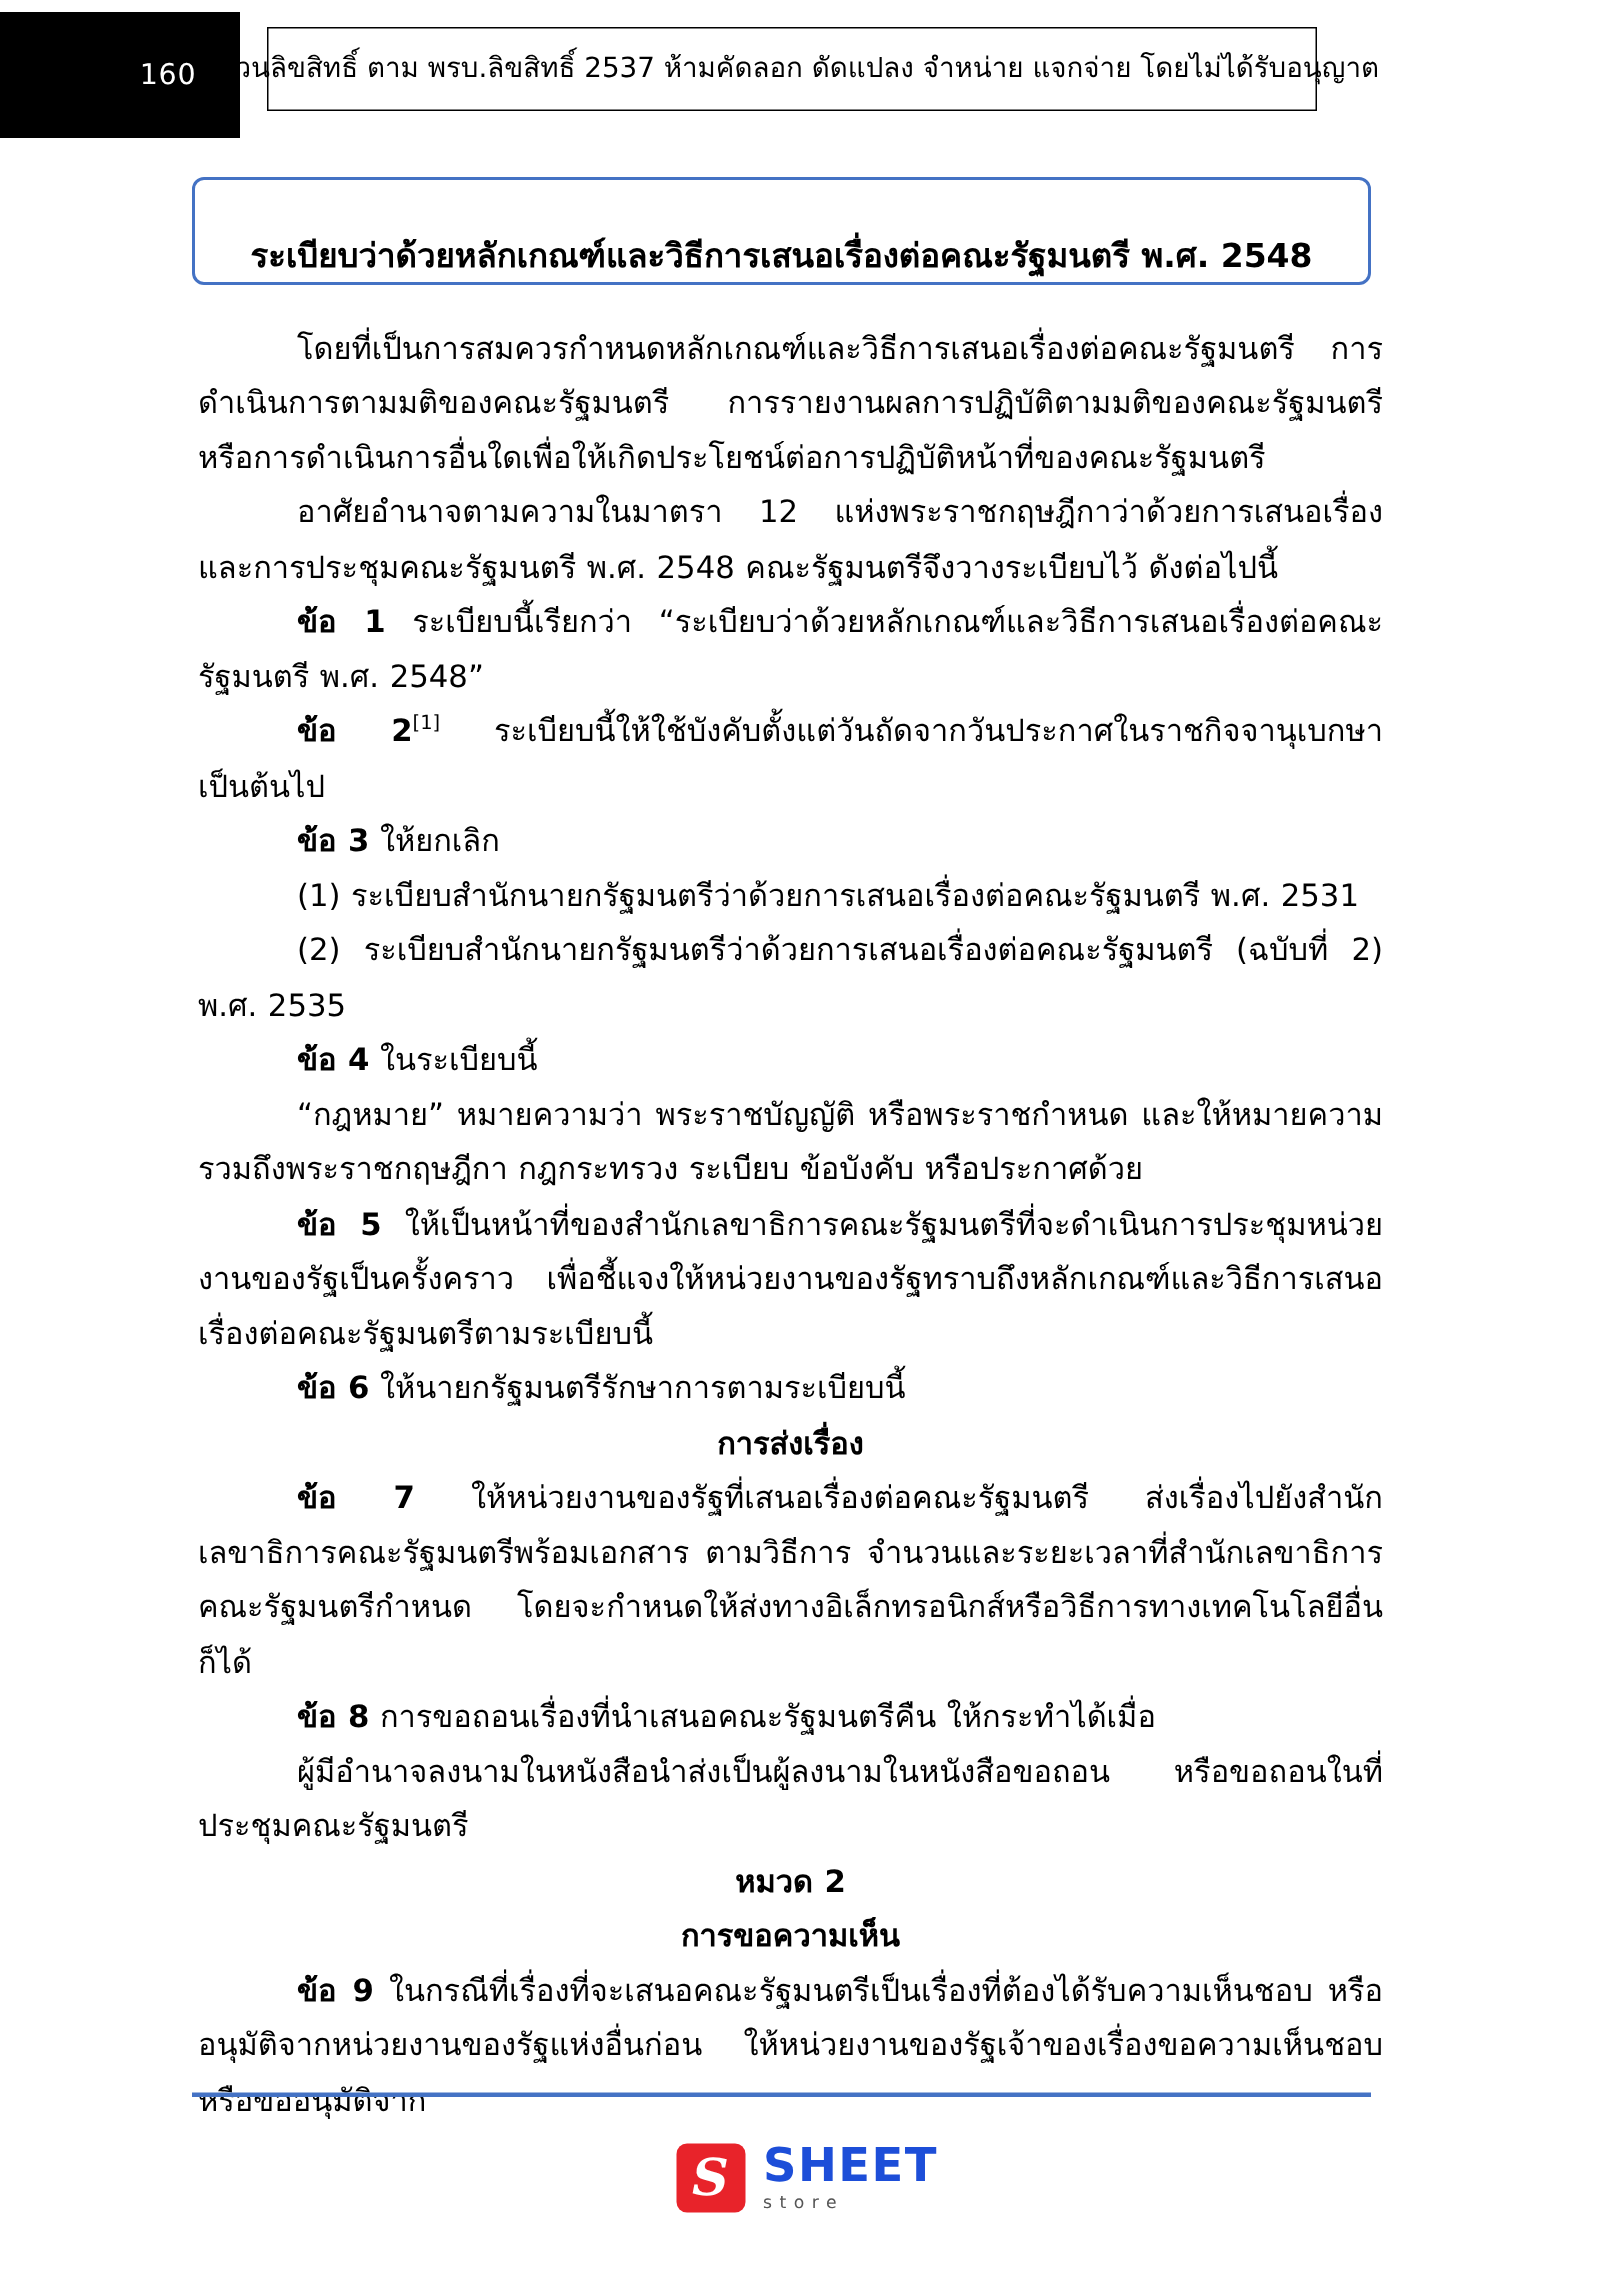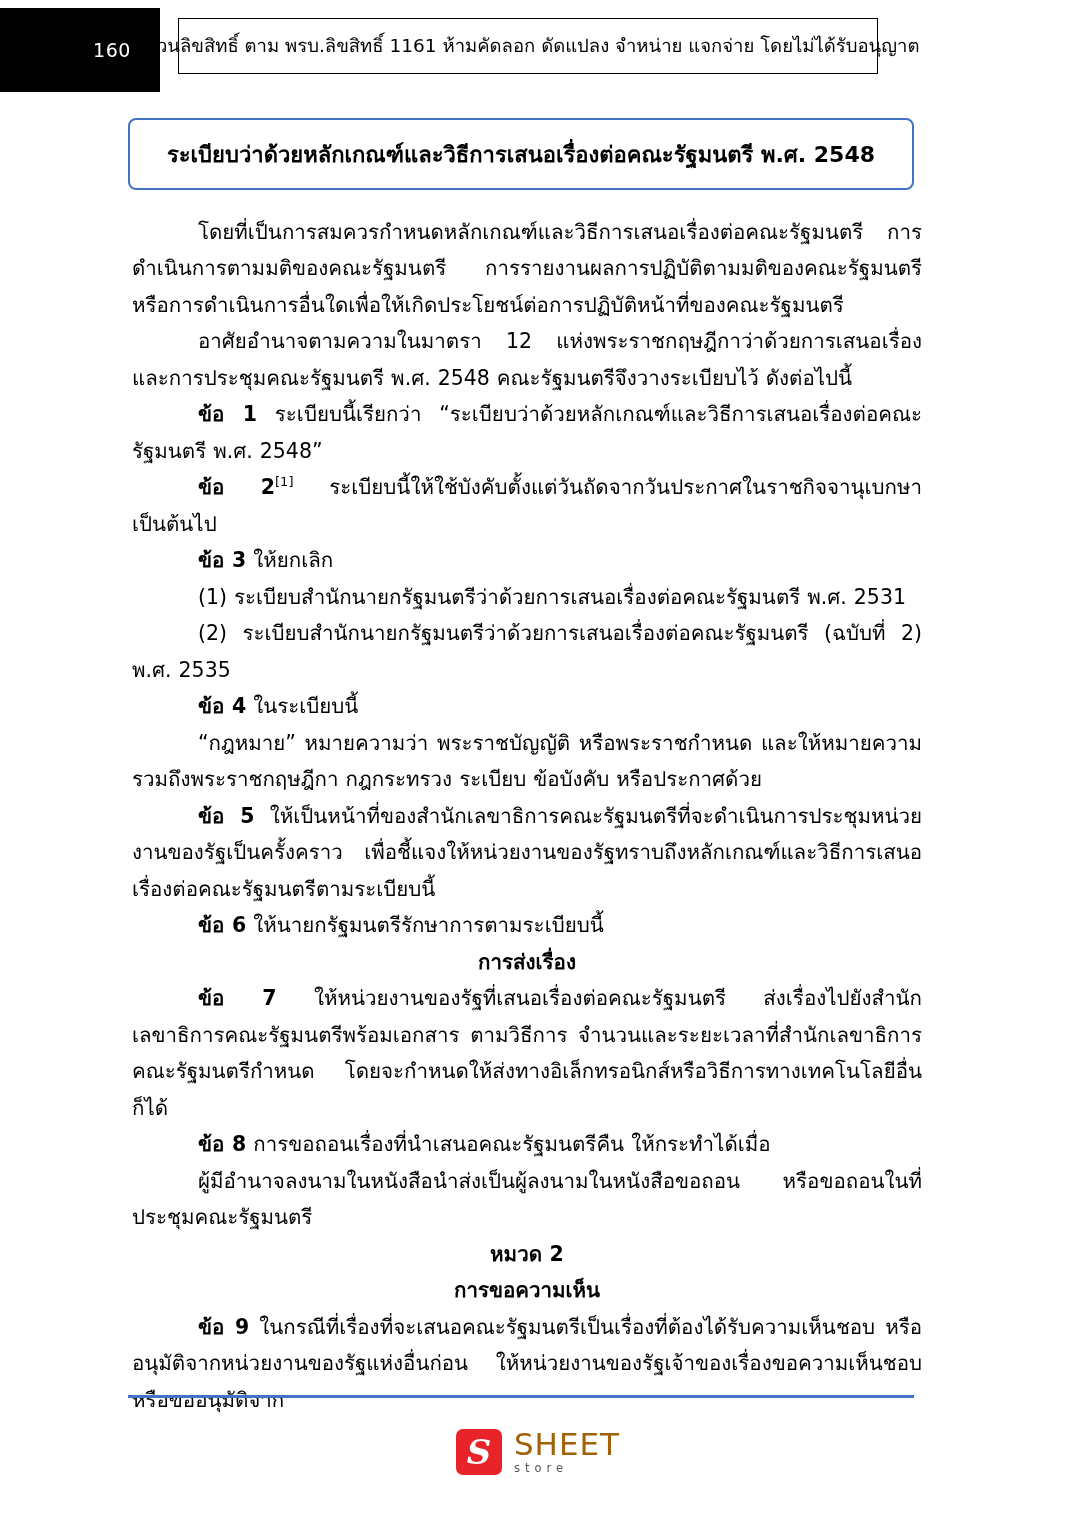--- a/index.html
+++ b/index.html
@@ -68,21 +68,21 @@
   .title-banner {
     position: absolute;
     left: 128px;
     top: 118px;
     width: 786px;
     height: 72px;
     border: 2.5px solid #4472c4;
     border-radius: 8px;
     box-sizing: border-box;
     display: flex;
-    align-items: center;
+    align-items: flex-end;
     justify-content: center;
   }
   .title-banner-text {
     font-size: 22px;
     font-weight: bold;
     color: #000000;
     text-align: center;
     white-space: nowrap;
   }
 
@@ -154,41 +154,41 @@
     font-family: "DejaVu Serif", "Liberation Serif", serif;
     line-height: 1;
   }
   .logo-text {
     display: flex;
     flex-direction: column;
     justify-content: center;
   }
   .logo-title {
     font-size: 31px;
-    font-weight: normal;
+    font-weight: bold;
     letter-spacing: 1px;
-    color: #a16207;
+    color: #1d4ed8;
     line-height: 1;
   }
   .logo-sub {
     font-size: 11.5px;
     letter-spacing: 5px;
     color: #555555;
     margin-top: 3px;
     line-height: 1;
   }
 </style>
 </head>
 <body>
 
 <div class="page-header">
   <div class="header-blackbar"></div>
   <div class="page-number">160</div>
   <div class="header-box">
-    <span class="header-box-text">สงวนลิขสิทธิ์ ตาม พรบ.ลิขสิทธิ์ 1161 ห้ามคัดลอก ดัดแปลง จำหน่าย แจกจ่าย โดยไม่ได้รับอนุญาต</span>
+    <span class="header-box-text">สงวนลิขสิทธิ์ ตาม พรบ.ลิขสิทธิ์ 2537 ห้ามคัดลอก ดัดแปลง จำหน่าย แจกจ่าย โดยไม่ได้รับอนุญาต</span>
   </div>
 </div>
 
 <div class="title-banner">
   <span class="title-banner-text">ระเบียบว่าด้วยหลักเกณฑ์และวิธีการเสนอเรื่องต่อคณะรัฐมนตรี พ.ศ. 2548</span>
 </div>
 
 <div class="doc-body">
 
   <p class="para indent">โดยที่เป็นการสมควรกำหนดหลักเกณฑ์และวิธีการเสนอเรื่องต่อคณะรัฐมนตรี การดำเนินการตามมติของคณะรัฐมนตรี การรายงานผลการปฏิบัติตามมติของคณะรัฐมนตรี หรือการดำเนินการอื่นใดเพื่อให้เกิดประโยชน์ต่อการปฏิบัติหน้าที่ของคณะรัฐมนตรี</p>

